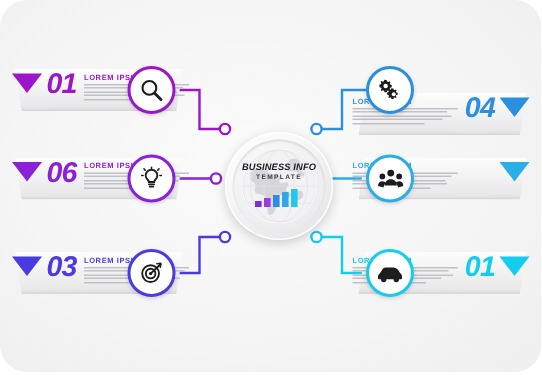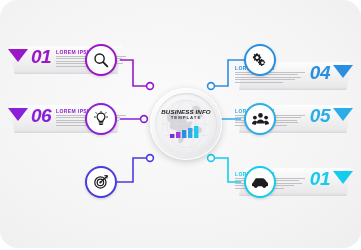--- a/index.html
+++ b/index.html
@@ -218,20 +218,35 @@
       <g stroke="#1d1d20" stroke-width="1" stroke-linecap="round">
         <line x1="8" y1="0.4" x2="8" y2="1.3"></line>
         <line x1="1.4" y1="6" x2="2.4" y2="6"></line>
         <line x1="13.6" y1="6" x2="14.6" y2="6"></line>
         <line x1="3" y1="1.6" x2="3.8" y2="2.4"></line>
         <line x1="13" y1="1.6" x2="12.2" y2="2.4"></line>
       </g>
     </svg>
   </div>
 
+  <div class="row left" style="top:162px;width:140px;">
+    <div class="ribbon"></div>
+    <div class="tri" style="border-top:13px solid #4A3BE0;"></div>
+    <div class="num" style="color:#4A3BE0;">03</div>
+    <div class="txtblk">
+      <div class="ttl" style="color:#4A3BE0;">LOREM IPSUM</div>
+      <div class="lines">
+        <div class="ln" style="width:100%"></div>
+          <div class="ln" style="width:96%"></div>
+        <div class="ln" style="width:86%"></div>
+          <div class="ln" style="width:92%"></div>
+        <div class="ln" style="width:70%"></div>
+      </div>
+    </div>
+  </div>
   <div class="iconc" style="left:85px;top:166px;border:2.6px solid #4A3BE0;">
     <svg width="16" height="16" viewBox="0 0 16 16">
       <circle cx="7.4" cy="8.4" r="5.6" fill="none" stroke="#1d1d20" stroke-width="1.25"></circle>
       <circle cx="7.4" cy="8.4" r="3.2" fill="none" stroke="#1d1d20" stroke-width="1.25"></circle>
       <circle cx="7.4" cy="8.4" r="1.1" fill="#1d1d20"></circle>
       <line x1="7.4" y1="8.4" x2="14" y2="2.2" stroke="#1d1d20" stroke-width="1.3" stroke-linecap="round"></line>
       <path d="M11.6 1.8l2.6-.3-.3 2.6" fill="none" stroke="#1d1d20" stroke-width="1.1" stroke-linecap="round" stroke-linejoin="round"></path>
     </svg>
   </div>
 
@@ -259,21 +274,20 @@
       <g fill="#1d1d20">
         <path d="M5.6 1.4l.9.05.32 1.17.92.38 1.03-.62.68.68-.62 1.03.38.92 1.17.32.05.9-.05.9-1.17.32-.38.92.62 1.03-.68.68-1.03-.62-.92.38-.32 1.17-.9.05-.9-.05-.32-1.17-.92-.38-1.03.62-.68-.68.62-1.03-.38-.92-1.17-.32L.55 6l.05-.9 1.17-.32.38-.92-.62-1.03.68-.68 1.03.62.92-.38.32-1.17z" transform="translate(5.6,6.0) scale(0.72)"></path>
       </g>
       <circle cx="10.5" cy="10.8" r="1.3" fill="#ffffff"></circle>
     </svg>
   </div>
 
   <div class="row right" style="top:99px;width:140px;">
     <div class="ribbon"></div>
     <div class="tri" style="border-top:13px solid #2BAEE8;"></div>
-    <div class="num" style="color:#2BAEE8;">05</div>
     <div class="txtblk">
       <div class="ttl" style="color:#2BAEE8;">LOREM IPSUM</div>
       <div class="lines">
         <div class="ln" style="width:100%"></div>
           <div class="ln" style="width:94%"></div>
         <div class="ln" style="width:88%"></div>
           <div class="ln" style="width:90%"></div>
         <div class="ln" style="width:74%"></div>
       </div>
     </div>

